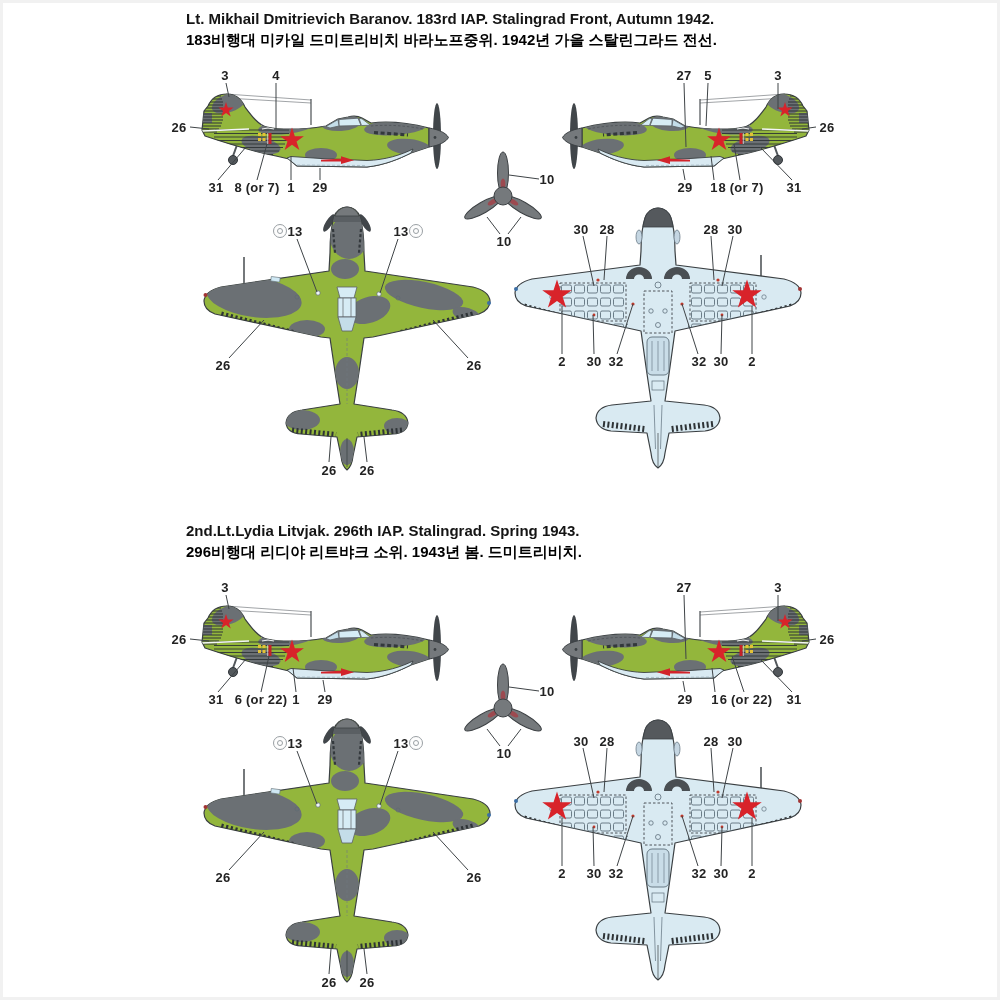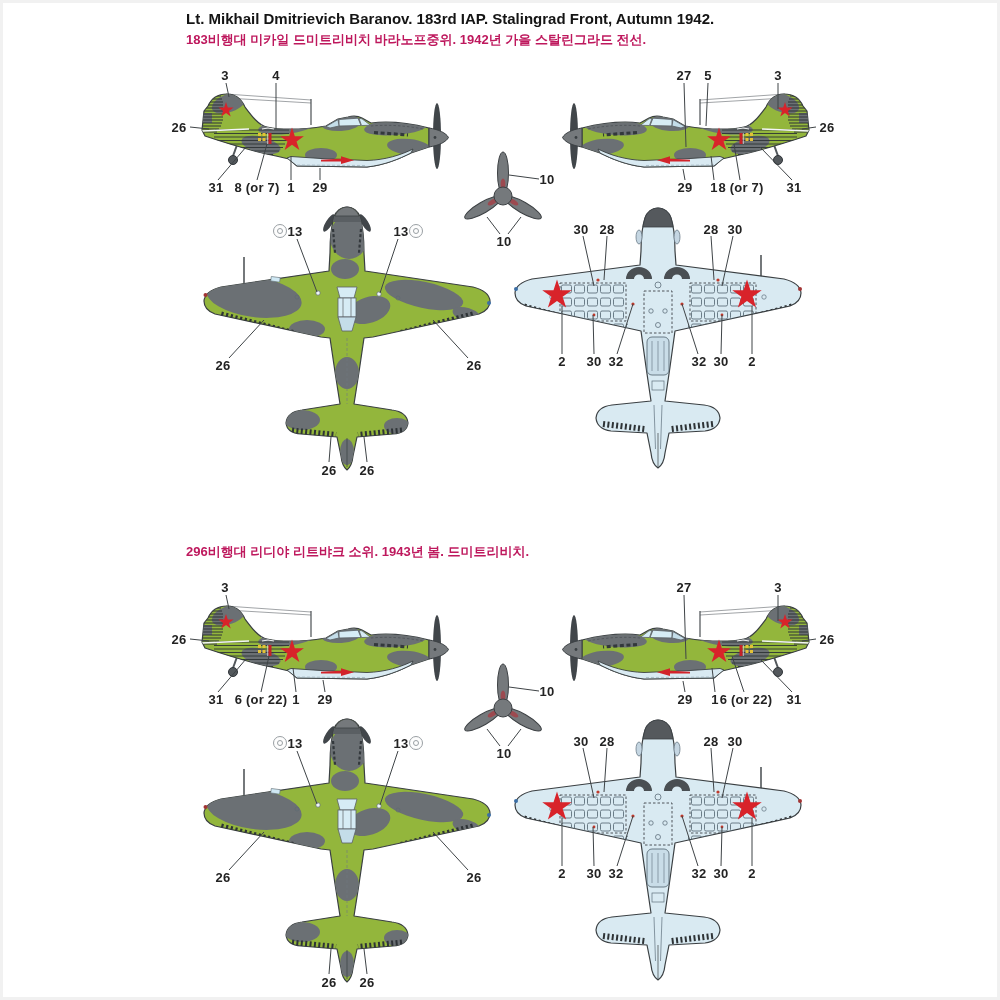--- a/index.html
+++ b/index.html
@@ -1,20 +1,20 @@
 <!DOCTYPE html>
 <html><head>
 <meta charset="utf-8">
 <style>
   html,body{margin:0;padding:0;background:#fff;}
   #canvas{position:relative;width:1000px;height:1000px;background:#fff;overflow:hidden;
           font-family:"Liberation Sans",sans-serif;box-sizing:border-box;border:3px solid #f1f1f1;}
   .section{position:absolute;left:0;width:1000px;height:500px;}
   .title{position:absolute;left:183px;top:7px;font-size:15px;font-weight:bold;color:#141414;white-space:nowrap;}
-  .subtitle{position:absolute;left:183px;top:28px;font-size:13px;font-weight:600;color:#be185d;white-space:nowrap;}
+  .subtitle{position:absolute;left:183px;top:28px;font-size:15px;font-weight:600;color:#000000;white-space:nowrap;}
   .art{position:absolute;}
   .lines{position:absolute;left:0;top:0;pointer-events:none;}
   .co{position:absolute;transform:translate(-50%,-50%);font-size:13px;font-weight:bold;color:#232323;
       white-space:nowrap;letter-spacing:.2px;}
   .stencil{position:absolute;width:12px;height:12px;border:1.5px solid #9aa0a4;border-radius:50%;
            transform:translate(-50%,-50%);display:flex;align-items:center;justify-content:center;background:#fdfdfd;}
   .stencil::after{content:"";width:4px;height:4px;border:1px solid #9aa0a4;border-radius:50%;}
 </style>
 </head>
 <body>
@@ -246,20 +246,21 @@
     <div class="co" style="left:732px;top:226px">30</div>
     <div class="co" style="left:559px;top:358px">2</div>
     <div class="co" style="left:591px;top:358px">30</div>
     <div class="co" style="left:613px;top:358px">32</div>
     <div class="co" style="left:696px;top:358px">32</div>
     <div class="co" style="left:718px;top:358px">30</div>
     <div class="co" style="left:749px;top:358px">2</div>
   </section>
 
   <section class="section" style="top:512px">
+    <div class="title">2nd.Lt.Lydia Litvjak. 296th IAP. Stalingrad. Spring 1943.</div>
     <div class="subtitle">296비행대 리디야 리트뱌크 소위. 1943년 봄. 드미트리비치.</div>
 
     <svg class="art" style="left:168px;top:80px" width="285" height="95" viewBox="0 0 285 95">
         <use href="#side-profile"></use>
       </svg>
     <svg class="art" style="left:552px;top:80px" width="285" height="95" viewBox="0 0 285 95">
         <use href="#side-profile" transform="translate(285,0) scale(-1,1)"></use>
       </svg>
     <svg class="art" style="left:455px;top:147px" width="90" height="90" viewBox="0 0 90 90">
         <use href="#propeller"></use>

